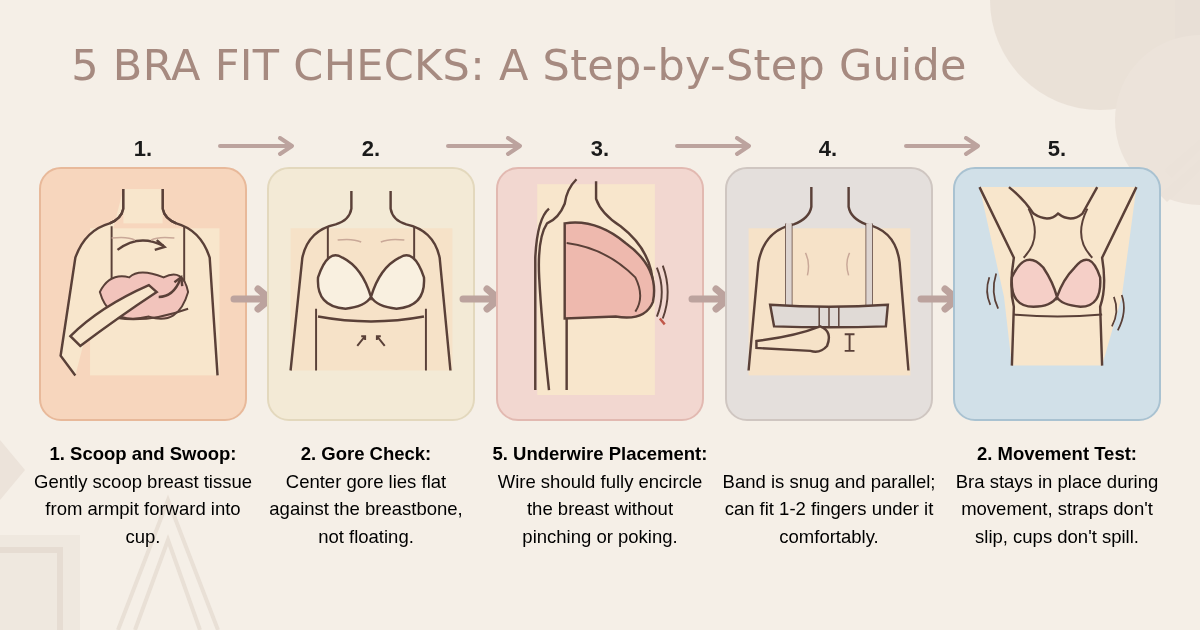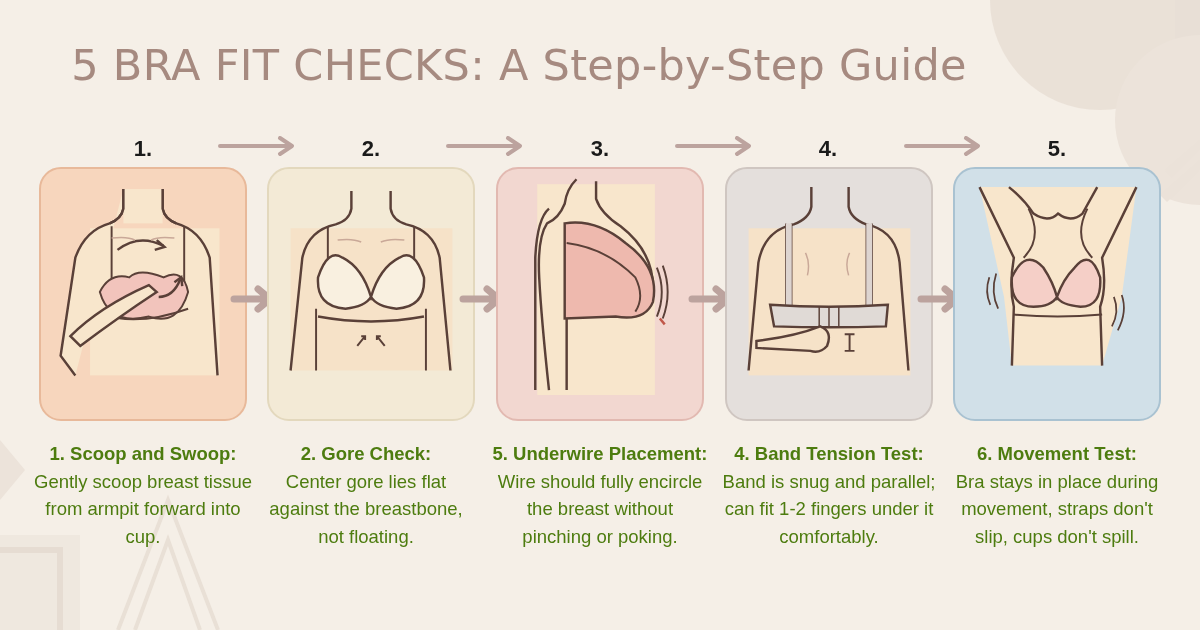--- a/index.html
+++ b/index.html
@@ -4,21 +4,21 @@
 <style>
   html,body{margin:0;padding:0;}
   body{width:1200px;height:630px;overflow:hidden;position:relative;background:#f5efe7;font-family:"Liberation Sans","DejaVu Sans",sans-serif;}
   .bg-deco{position:absolute;pointer-events:none;}
   .title{position:absolute;left:0;top:40px;width:1038px;text-align:center;font-family:"DejaVu Sans",sans-serif;font-size:43px;color:#a68a80;letter-spacing:0.3px;}
   .num{position:absolute;top:136px;font-weight:bold;font-size:22px;color:#1a1a1a;text-align:center;width:60px;}
   .top-arrow{position:absolute;top:136px;width:80px;height:20px;}
   .card{position:absolute;top:167px;width:208px;height:254px;border-radius:22px;box-sizing:border-box;overflow:hidden;}
   .card svg{position:absolute;left:0;top:0;width:100%;height:100%;}
   .mid-arrow{position:absolute;top:284px;width:48px;height:30px;}
-  .desc{position:absolute;top:440px;width:220px;text-align:center;font-size:18.5px;line-height:27.5px;color:#4d7c0f;}
+  .desc{position:absolute;top:440px;width:220px;text-align:center;font-size:18.5px;line-height:27.5px;color:#000000;}
   .desc b{font-weight:bold;}
 </style>
 </head>
 <body>
 
 <svg class="bg-deco" style="left:0;top:0" width="1200" height="630">
   <circle cx="1100" cy="0" r="110" fill="#e7ddd3" opacity="0.8"></circle>
   <rect x="1175" y="0" width="25" height="120" fill="#e8dfd6"></rect>
   <circle cx="1200" cy="120" r="85" fill="#ece3da"></circle>
   <path d="M1165 170 L1200 140 L1200 150 L1172 178 Z" fill="#ebe2d9"></path>
@@ -150,19 +150,19 @@
 </div>
 <div class="desc" style="left:256px">
   <b>2. Gore Check:</b><br>
   <span>Center gore lies flat against the breastbone, not floating.</span>
 </div>
 <div class="desc" style="left:490px">
   <b>5. Underwire Placement:</b>
   <span>Wire should fully encircle the breast without pinching or poking.</span>
 </div>
 <div class="desc" style="left:719px">
-  <b>4. Band Tension Test:</b><br>
+  <br>
   <span>Band is snug and parallel; can fit 1-2 fingers under it comfortably.</span>
 </div>
 <div class="desc" style="left:947px">
-  <b>6. Movement Test:</b><br>
+  <b>2. Movement Test:</b><br>
   <span>Bra stays in place during movement, straps don't slip, cups don't spill.</span>
 </div>
 
 </body></html>

